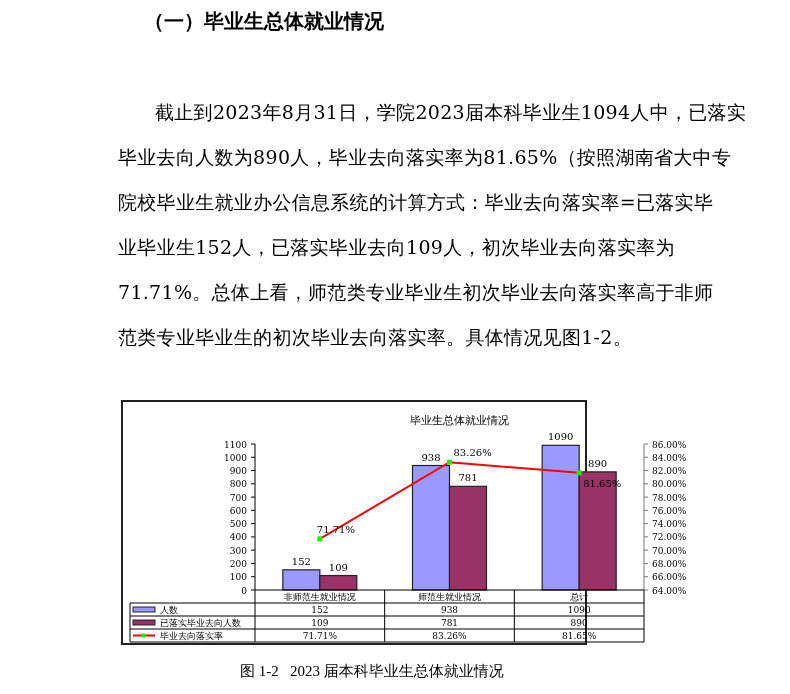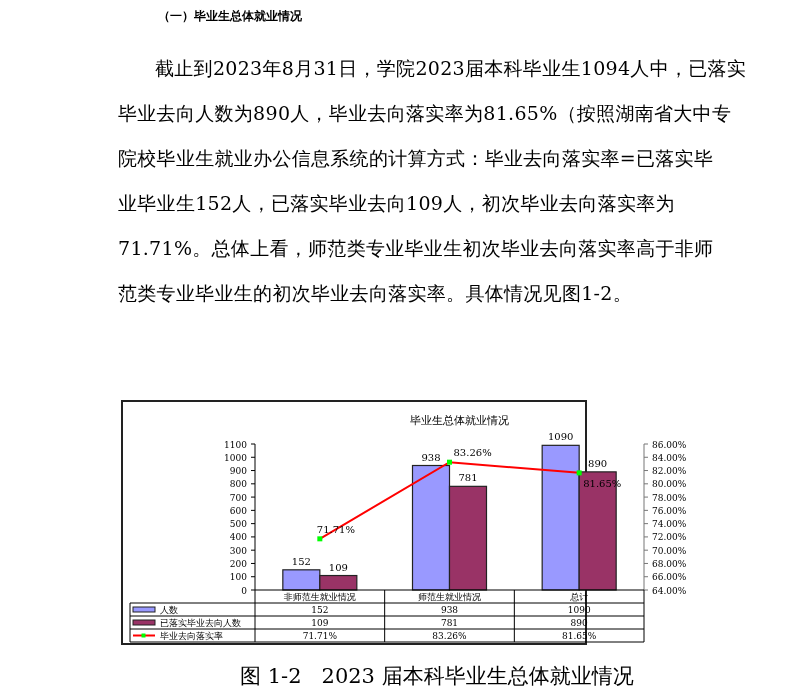--- a/index.html
+++ b/index.html
@@ -1,27 +1,27 @@
 <!DOCTYPE html>
 <html><head>
 <meta charset="utf-8">
 <style>
   html, body { margin: 0; padding: 0; background: #ffffff; }
   body { width: 790px; height: 694px; position: relative; overflow: hidden;
          font-family: "DejaVu Serif", "Liberation Serif", serif; color: #000; }
-  .heading { position: absolute; left: 158px; top: 8px; font-size: 12px; font-weight: bold;
+  .heading { position: absolute; left: 144px; top: 8px; font-size: 20px; font-weight: bold;
              font-family: "DejaVu Sans", "Liberation Sans", sans-serif; letter-spacing: 0px; }
   .para { position: absolute; left: 118px; top: 52px; width: 580px; }
   .line { height: 45px; line-height: 32px; font-size: 19px; white-space: nowrap; letter-spacing: 0.3px; }
-  .line.indent { padding-left: 37px; }
+  .line.indent { padding-left: 37px; margin-top: 44px; }
 
   .chart { position: absolute; left: 121px; top: 400px; width: 466px; height: 245px;
            border: 2px solid #222; border-right-width: 2px; box-sizing: border-box; background: #fff; }
   .chart-svg { position: absolute; left: 0; top: 0; }
-  .caption { position: absolute; left: 240px; top: 662px; font-size: 21px; white-space: pre; }
+  .caption { position: absolute; left: 240px; top: 662px; font-size: 15px; white-space: pre; font-family: Liberation Serif, serif; }
   svg text { font-family: "DejaVu Serif", "Liberation Serif", serif; }
 </style>
 </head>
 <body>
 
 <div class="heading">（一）毕业生总体就业情况</div>
 
 <div class="para">
   <div class="line indent">截止到2023年8月31日，学院2023届本科毕业生1094人中，已落实</div>
   <div class="line">毕业去向人数为890人，毕业去向落实率为81.65%（按照湖南省大中专</div>

